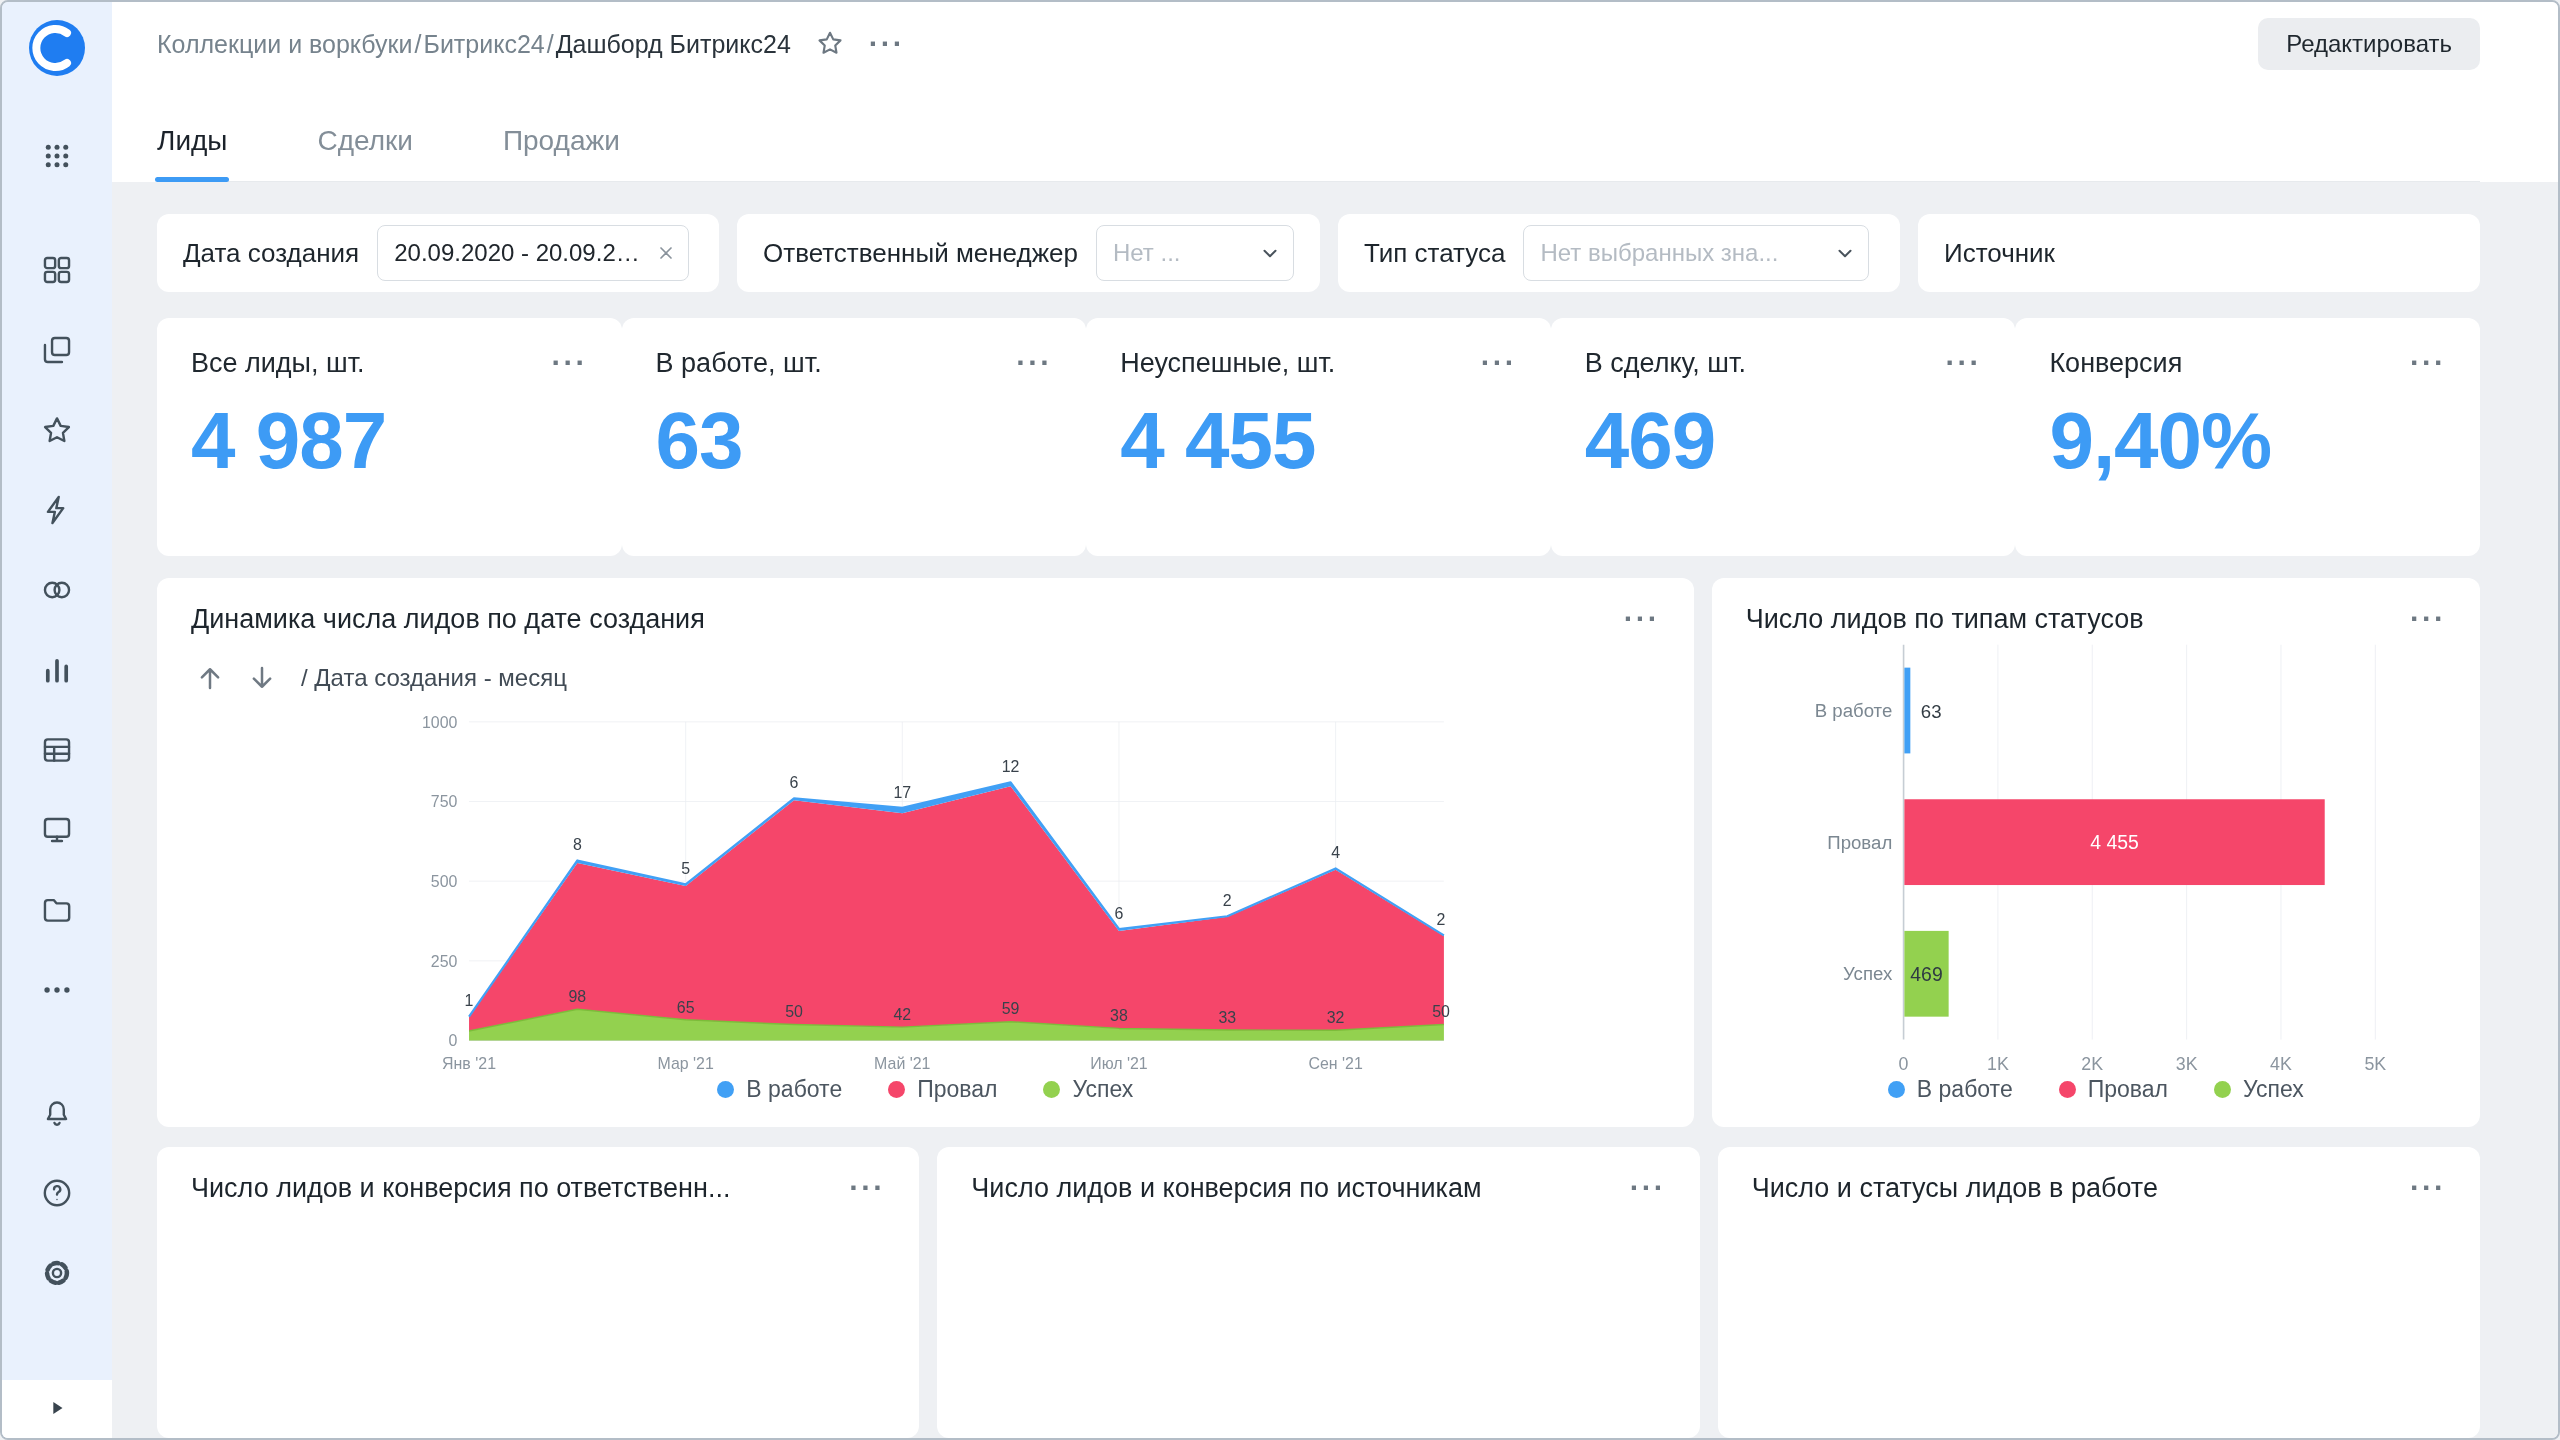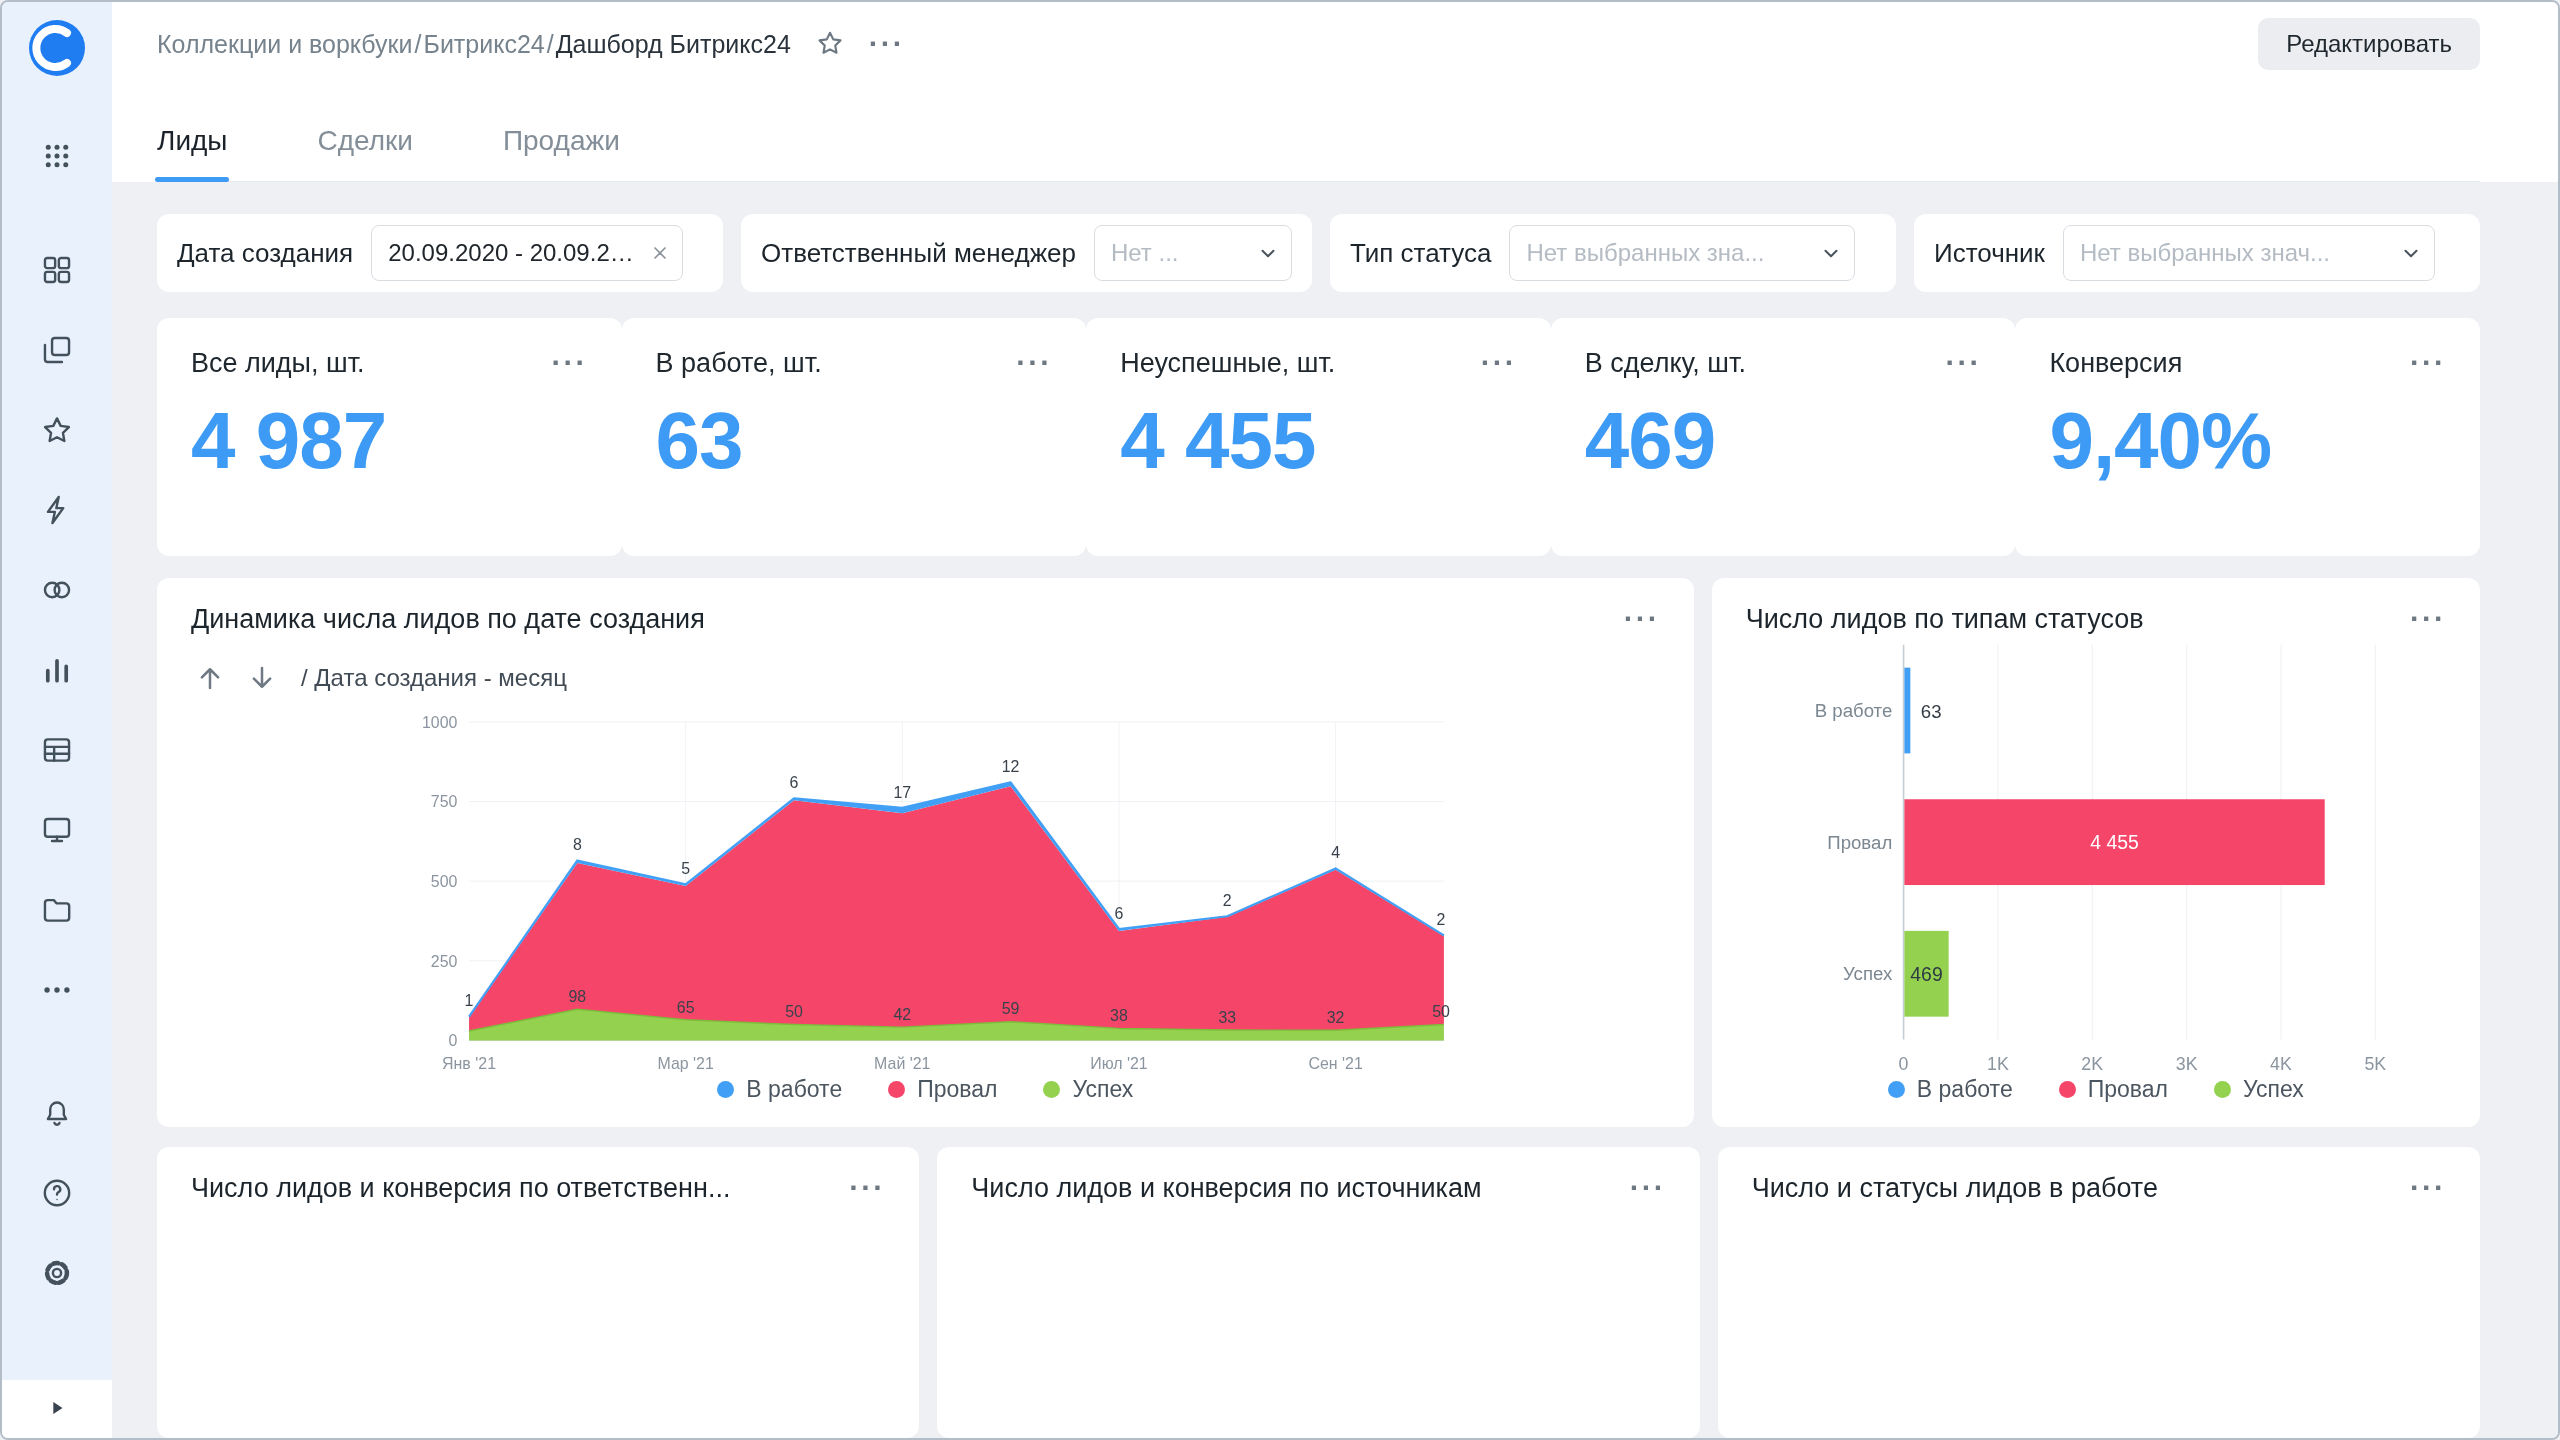--- a/index.html
+++ b/index.html
@@ -37,21 +37,21 @@
   .tabs { display:flex; gap:90px; height:96px; align-items:flex-end; border-bottom:1px solid #e7eaed; }
   .tab { position:relative; font-size:28px; color:#838e98; padding-bottom:24px; cursor:pointer; }
   .tab.active { color:#1b222a; font-weight:500; }
   .tab .underline { position:absolute; left:-2px; right:-2px; bottom:-1px; height:5px; background:#3d9bf5; border-radius:3px; }
 
   main { flex:1; background:#eef0f3; padding:32px 78px 0 45px; display:flex; flex-direction:column; overflow:hidden; }
   .card { background:#fff; border-radius:12px; }
 
   
   .filters { display:grid; grid-template-columns:repeat(4,1fr); gap:18px; margin-bottom:26px; flex:none; }
-  .filter-card { height:78px; display:flex; align-items:center; gap:18px; padding:0 20px; }
+  .filter-card { height:78px; display:flex; align-items:center; gap:18px; padding:0 26px; }
   .flabel { font-size:26px; color:#1d252c; white-space:nowrap; flex:none; }
   .finput { height:56px; border:1px solid #d8dde2; border-radius:8px; background:#fff; display:flex; align-items:center; justify-content:space-between; padding:0 12px 0 16px; gap:8px; min-width:0; cursor:pointer; flex:none; }
   .fvalue { font-size:24px; color:#20262c; overflow:hidden; text-overflow:ellipsis; white-space:nowrap; }
   .placeholder { color:#b4bbc3; }
   .ficon { flex:none; display:flex; align-items:center; }
 
   
   .kpis { display:grid; grid-template-columns:repeat(5,1fr); margin-bottom:22px; flex:none; }
   .kpi { height:238px; padding:30px 34px; }
   .krow, .crow { display:flex; justify-content:space-between; align-items:flex-start; }
@@ -248,28 +248,20 @@
           <span class="fvalue placeholder">Нет выбранных зна...</span>
           <span class="ficon">
               <svg class="icn" viewBox="0 0 24 24" width="22" height="22" style="stroke:#49535c;stroke-width:2.2">
                 <path d="M6 9.5l6 6 6-6"></path>
               </svg>
             </span>
         </div>
       </div>
       <div class="card filter-card">
         <span class="flabel">Источник</span>
-        <div class="finput" style="width:372px">
-          <span class="fvalue placeholder">Нет выбранных знач...</span>
-          <span class="ficon">
-              <svg class="icn" viewBox="0 0 24 24" width="22" height="22" style="stroke:#49535c;stroke-width:2.2">
-                <path d="M6 9.5l6 6 6-6"></path>
-              </svg>
-            </span>
-        </div>
       </div>
     </div>
 
     <div class="kpis">
       <div class="card kpi">
         <div class="krow">
             <span class="ktitle">Все лиды, шт.</span>
             <button class="dots">···</button>
           </div>
         <div class="kvalue">4 987</div>

